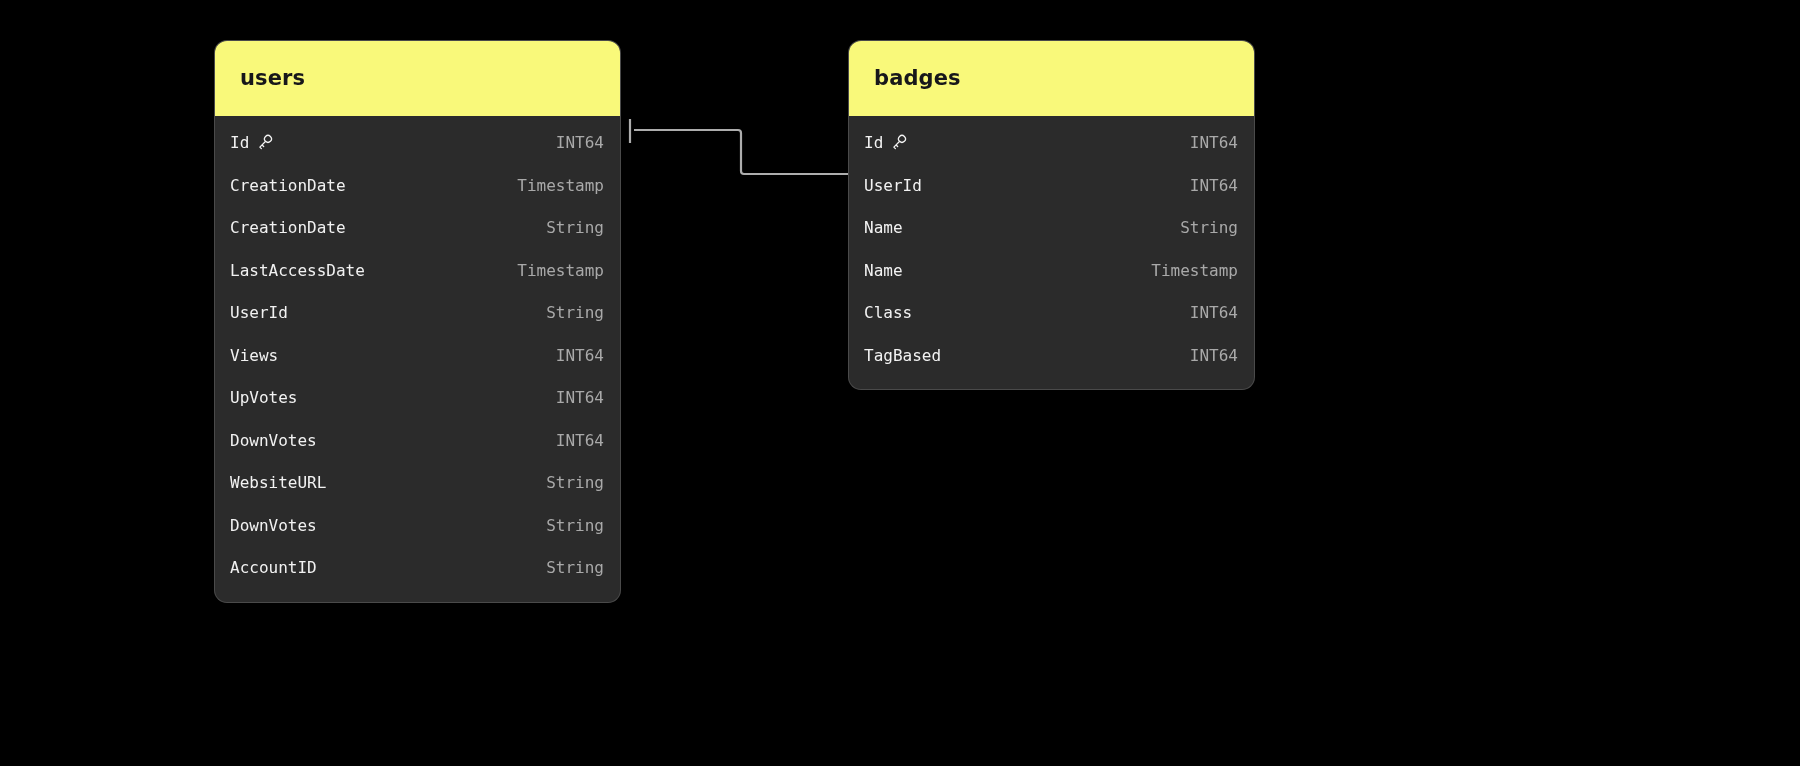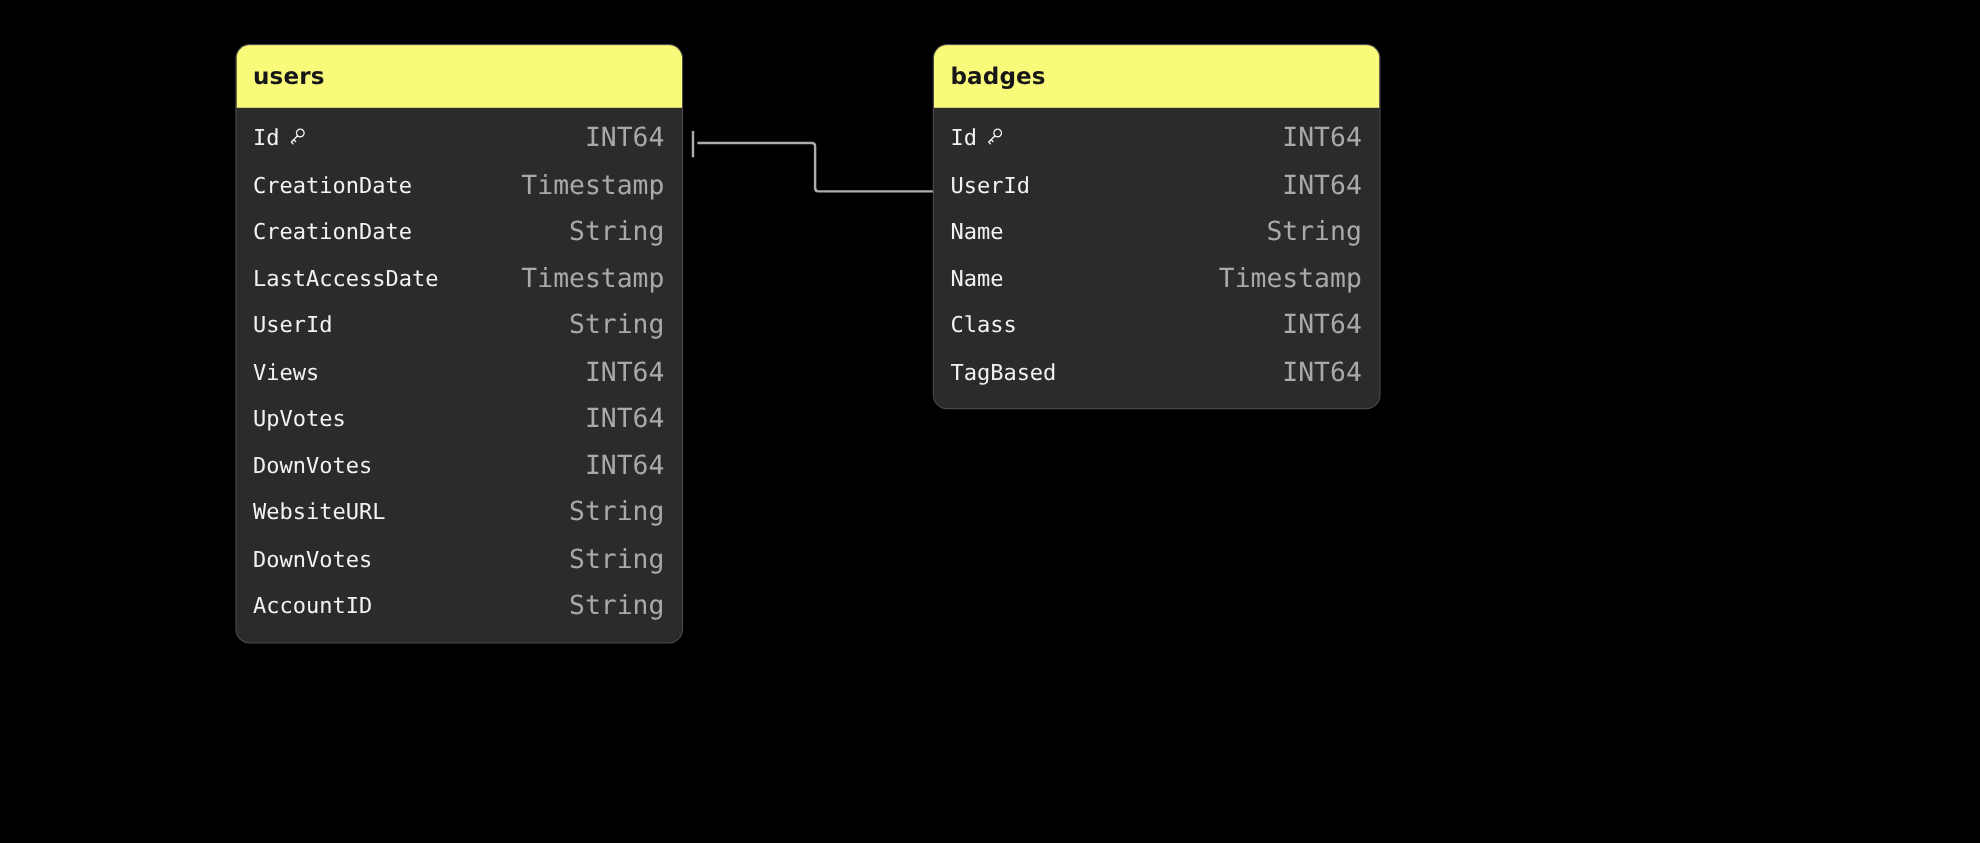--- a/index.html
+++ b/index.html
@@ -26,25 +26,25 @@
   
   .entity {
     position: absolute;
     border-radius: 12px;
     background: #2b2b2b;
     box-shadow: 0 0 0 1px #4a4a4a;
     overflow: hidden;
     box-sizing: border-box;
   }
   .entity-header {
-    height: 57px;
+    height: 75px;
     background: #f9f97a;
     display: flex;
     align-items: center;
-    padding: 0 0 0 15px;
+    padding: 0 0 0 25px;
     box-sizing: border-box;
   }
   .entity-title {
     font-family: "DejaVu Sans", "Liberation Sans", sans-serif;
     font-weight: bold;
     font-size: 21px;
     color: #17171a;
     letter-spacing: 0.1px;
     line-height: 1;
   }
@@ -54,31 +54,31 @@
   .field-row {
     height: 42.5px;
     display: flex;
     align-items: center;
     justify-content: space-between;
     padding: 0 16px 0 15px;
     box-sizing: border-box;
   }
   .field-name {
     font-family: "DejaVu Sans Mono", "Liberation Mono", monospace;
-    font-size: 20px;
+    font-size: 16px;
     color: #f2f2f2;
     white-space: nowrap;
     display: flex;
     align-items: center;
     gap: 8px;
     line-height: 1;
   }
   .field-type {
     font-family: "DejaVu Sans Mono", "Liberation Mono", monospace;
-    font-size: 24px;
+    font-size: 16px;
     color: #a9a9a9;
     white-space: nowrap;
     line-height: 1;
     text-align: center;
   }
   .key-icon {
     display: inline-block;
     width: 20px;
     height: 20px;
     position: relative;

